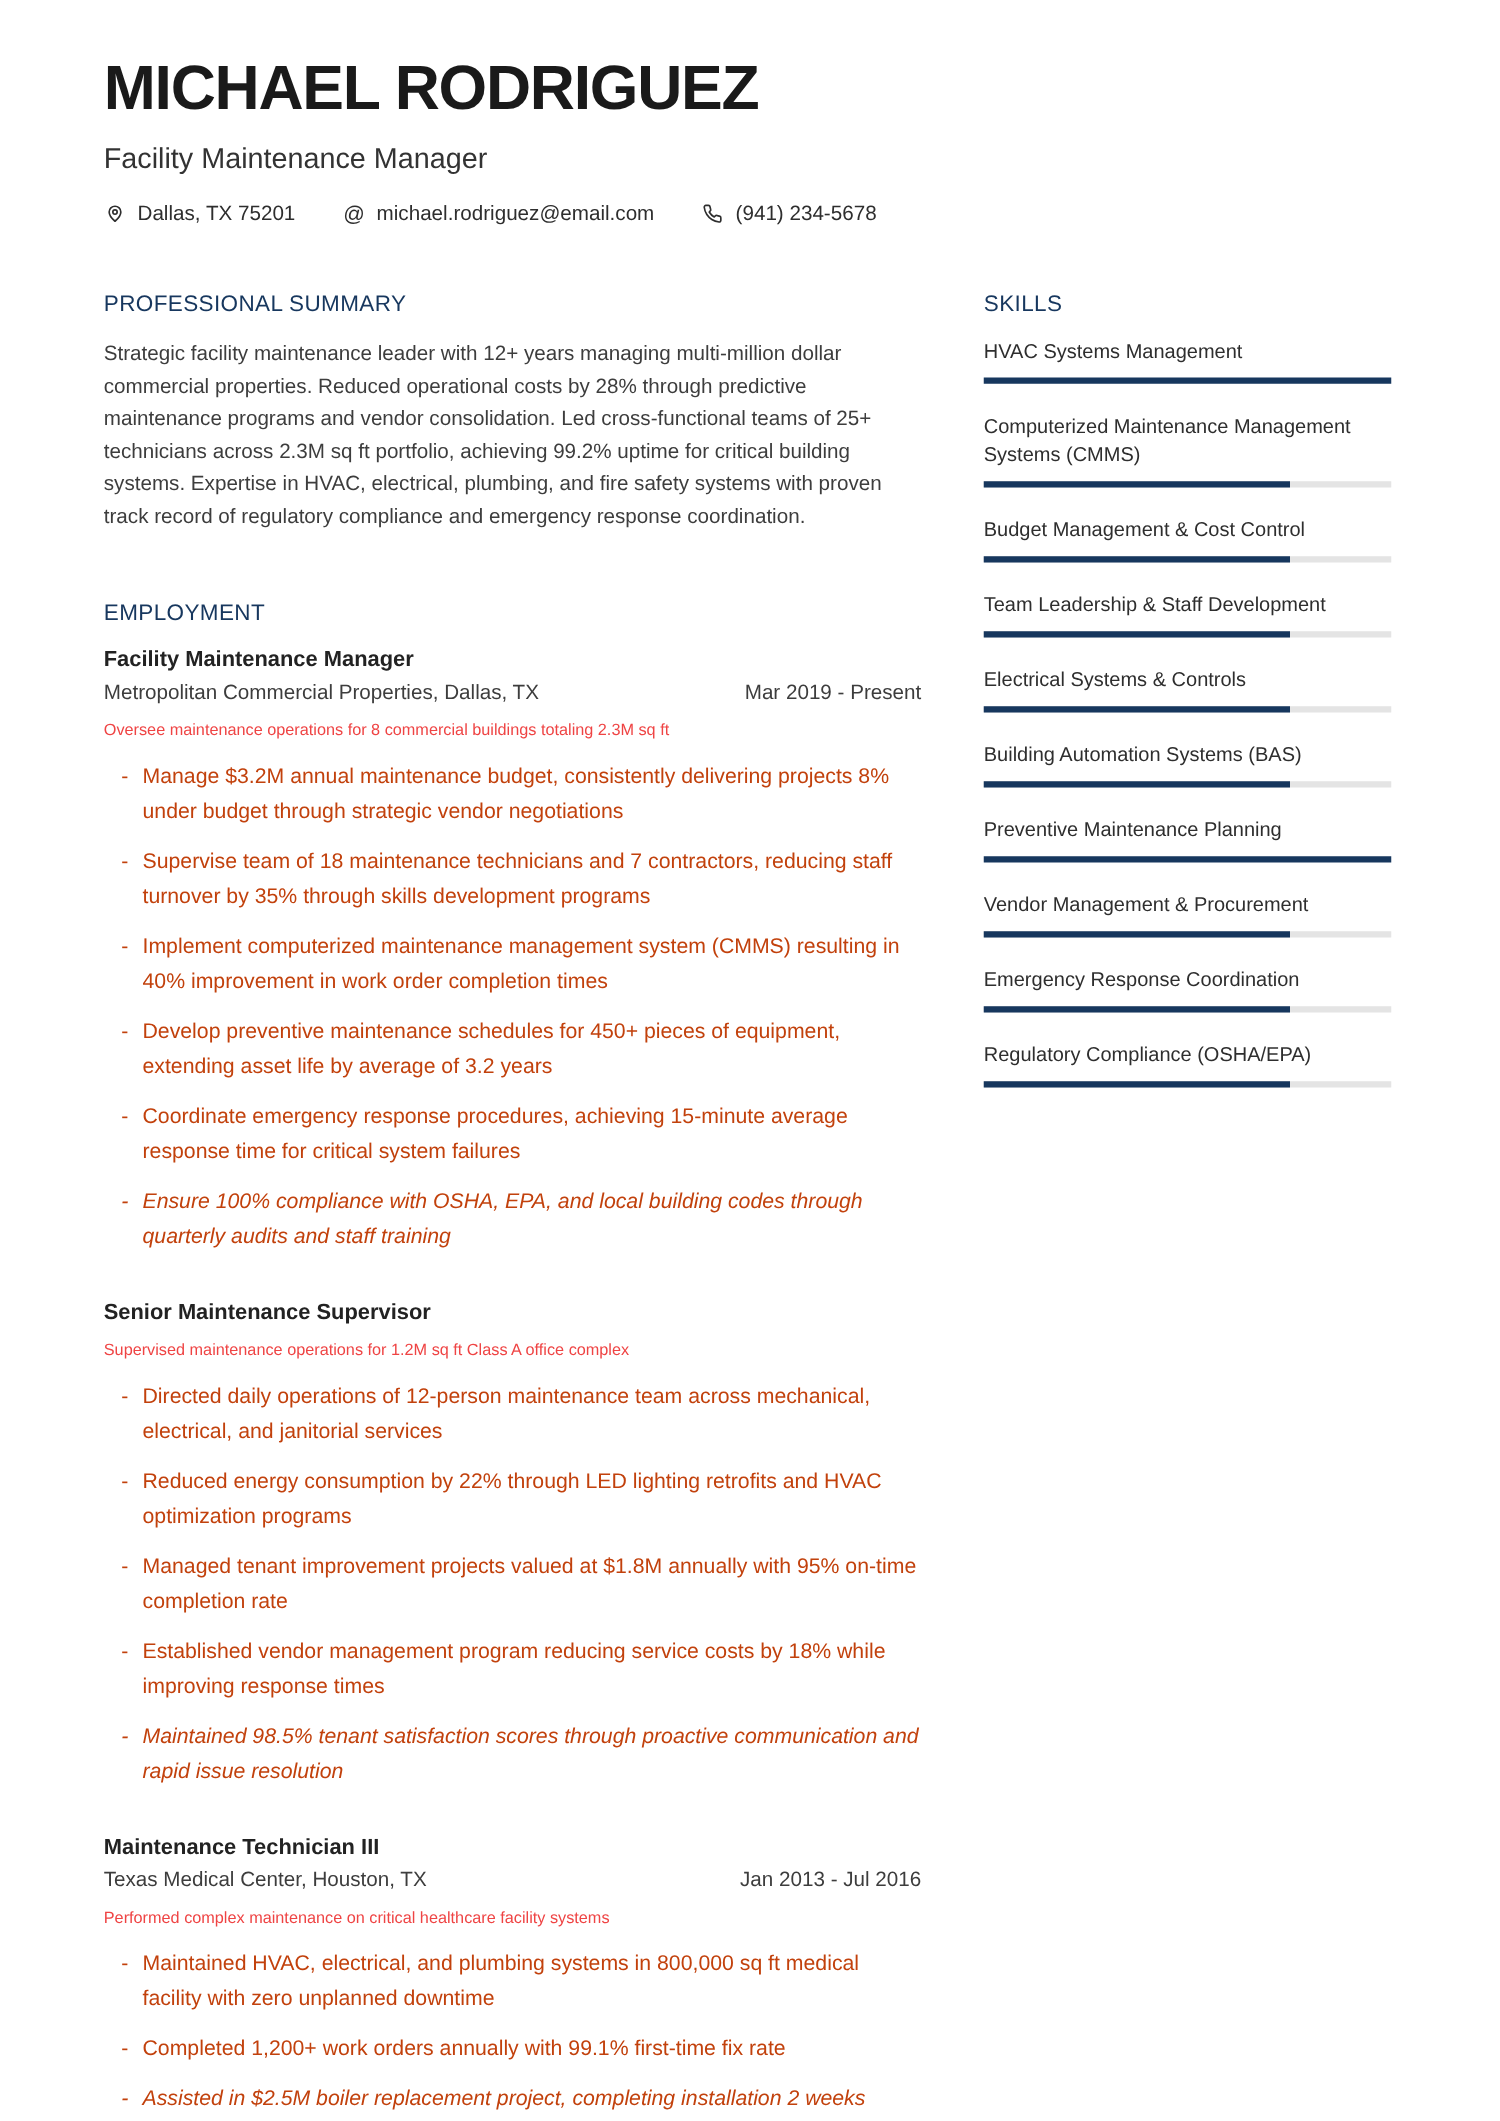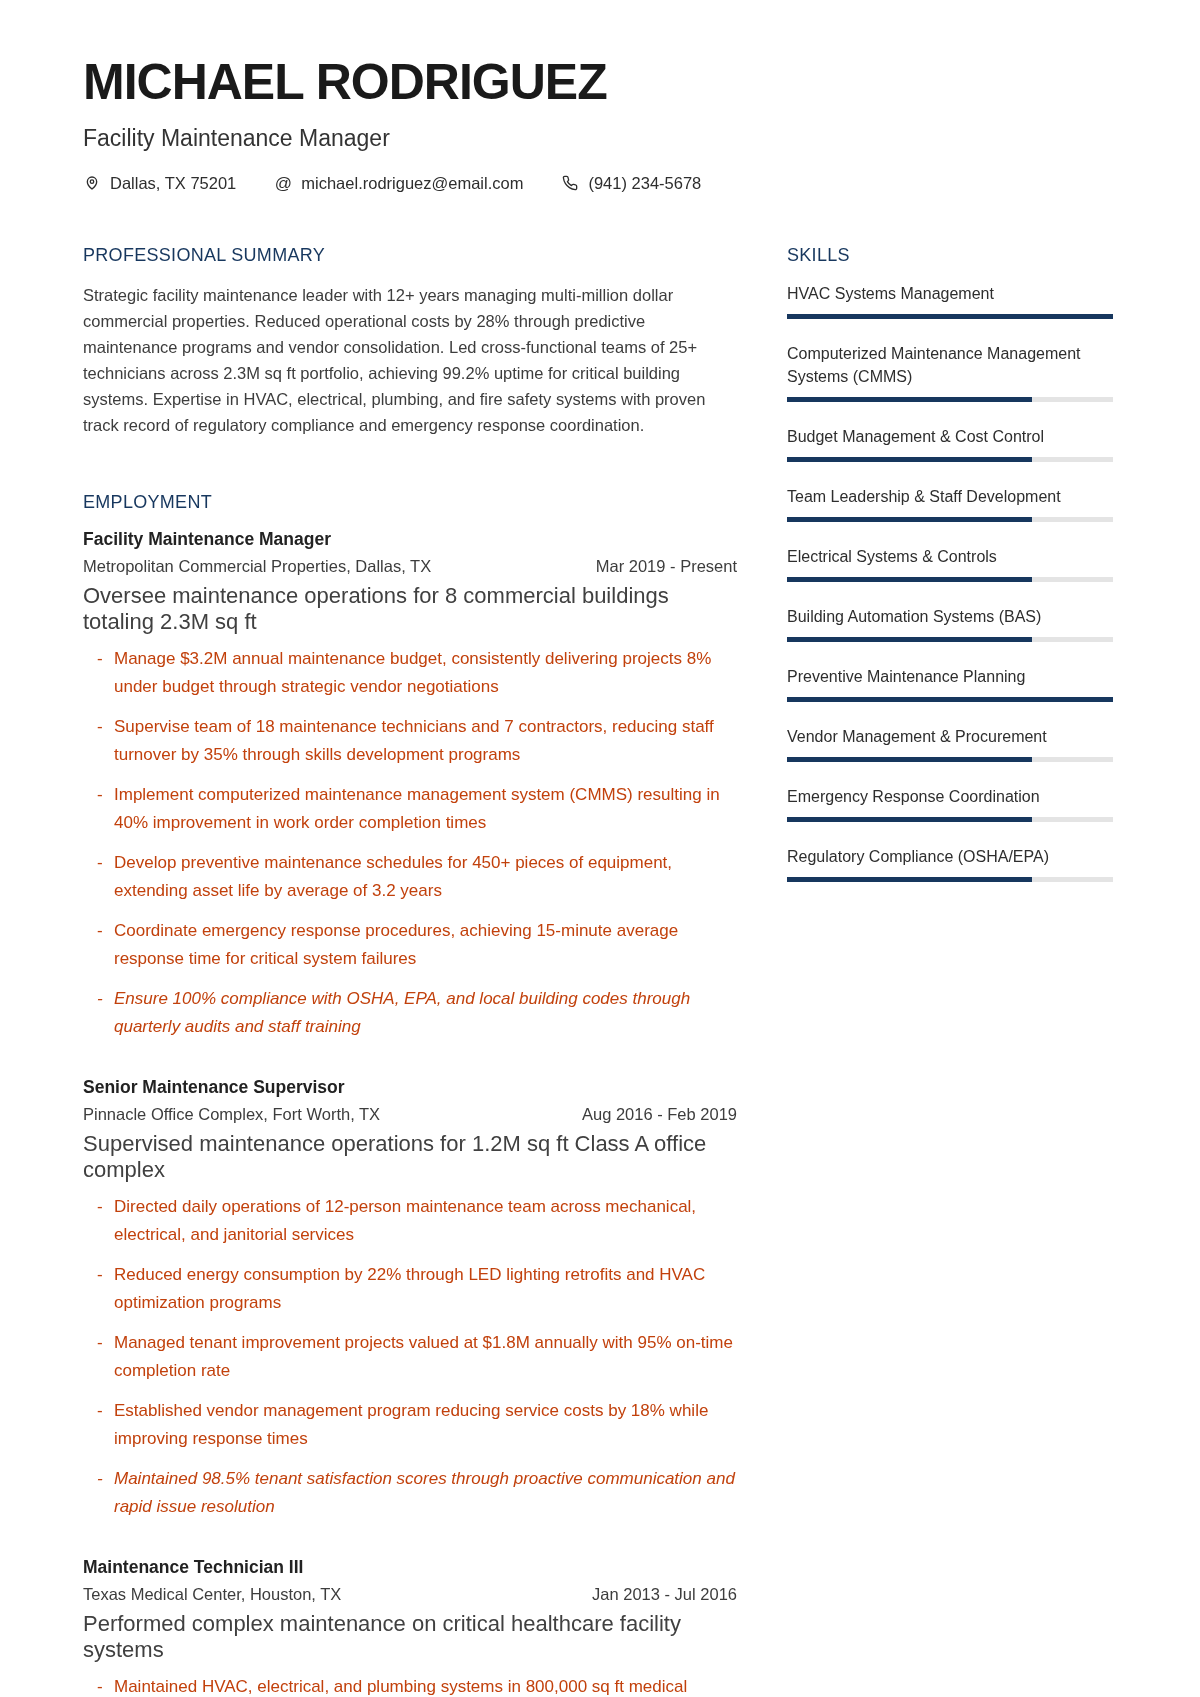--- a/index.html
+++ b/index.html
@@ -8,21 +8,21 @@
     width: 1200px;
     height: 1697px;
     font-family: "Liberation Sans", "DejaVu Sans", sans-serif;
     color: #3d3d3d;
     overflow: hidden;
   }
   .page {
     width: 1200px;
     height: 1697px;
     background: #ffffff;
-    padding: 56px 87px 40px 83px;
+    padding: 44px 87px 40px 83px;
   }
 
   
   .name {
     font-size: 50px;
     font-weight: 700;
     letter-spacing: -1px;
     color: #1a1a1a;
     line-height: 1.05;
     margin-bottom: 16px;
@@ -81,22 +81,22 @@
   }
   .job-meta {
     display: flex;
     justify-content: space-between;
     align-items: baseline;
     font-size: 16.5px;
     color: #3d3d3d;
     margin-bottom: 7px;
   }
   .job-summary {
-    font-size: 22px;
-    color: #404040;
+    font-size: 13px;
+    color: #ef4444;
     margin-bottom: 10px;
     line-height: 26px;
   }
   ul.bullets { list-style: none; }
   ul.bullets li {
     position: relative;
     padding-left: 31px;
     font-size: 17px;
     line-height: 28px;
     color: #c2410c;
@@ -188,24 +188,20 @@
             <li>Supervise team of 18 maintenance technicians and 7 contractors, reducing staff turnover by 35% through skills development programs</li>
             <li>Implement computerized maintenance management system (CMMS) resulting in 40% improvement in work order completion times</li>
             <li>Develop preventive maintenance schedules for 450+ pieces of equipment, extending asset life by average of 3.2 years</li>
             <li>Coordinate emergency response procedures, achieving 15-minute average response time for critical system failures</li>
             <li>Ensure 100% compliance with OSHA, EPA, and local building codes through quarterly audits and staff training</li>
           </ul>
         </div>
 
         <div class="job">
           <div class="job-title">Senior Maintenance Supervisor</div>
-          <div class="job-meta">
-            <span>Pinnacle Office Complex, Fort Worth, TX</span>
-            <span>Aug 2016 - Feb 2019</span>
-          </div>
           <div class="job-summary">Supervised maintenance operations for 1.2M sq ft Class A office complex</div>
           <ul class="bullets">
             <li>Directed daily operations of 12-person maintenance team across mechanical, electrical, and janitorial services</li>
             <li>Reduced energy consumption by 22% through LED lighting retrofits and HVAC optimization programs</li>
             <li>Managed tenant improvement projects valued at $1.8M annually with 95% on-time completion rate</li>
             <li>Established vendor management program reducing service costs by 18% while improving response times</li>
             <li>Maintained 98.5% tenant satisfaction scores through proactive communication and rapid issue resolution</li>
           </ul>
         </div>
 

